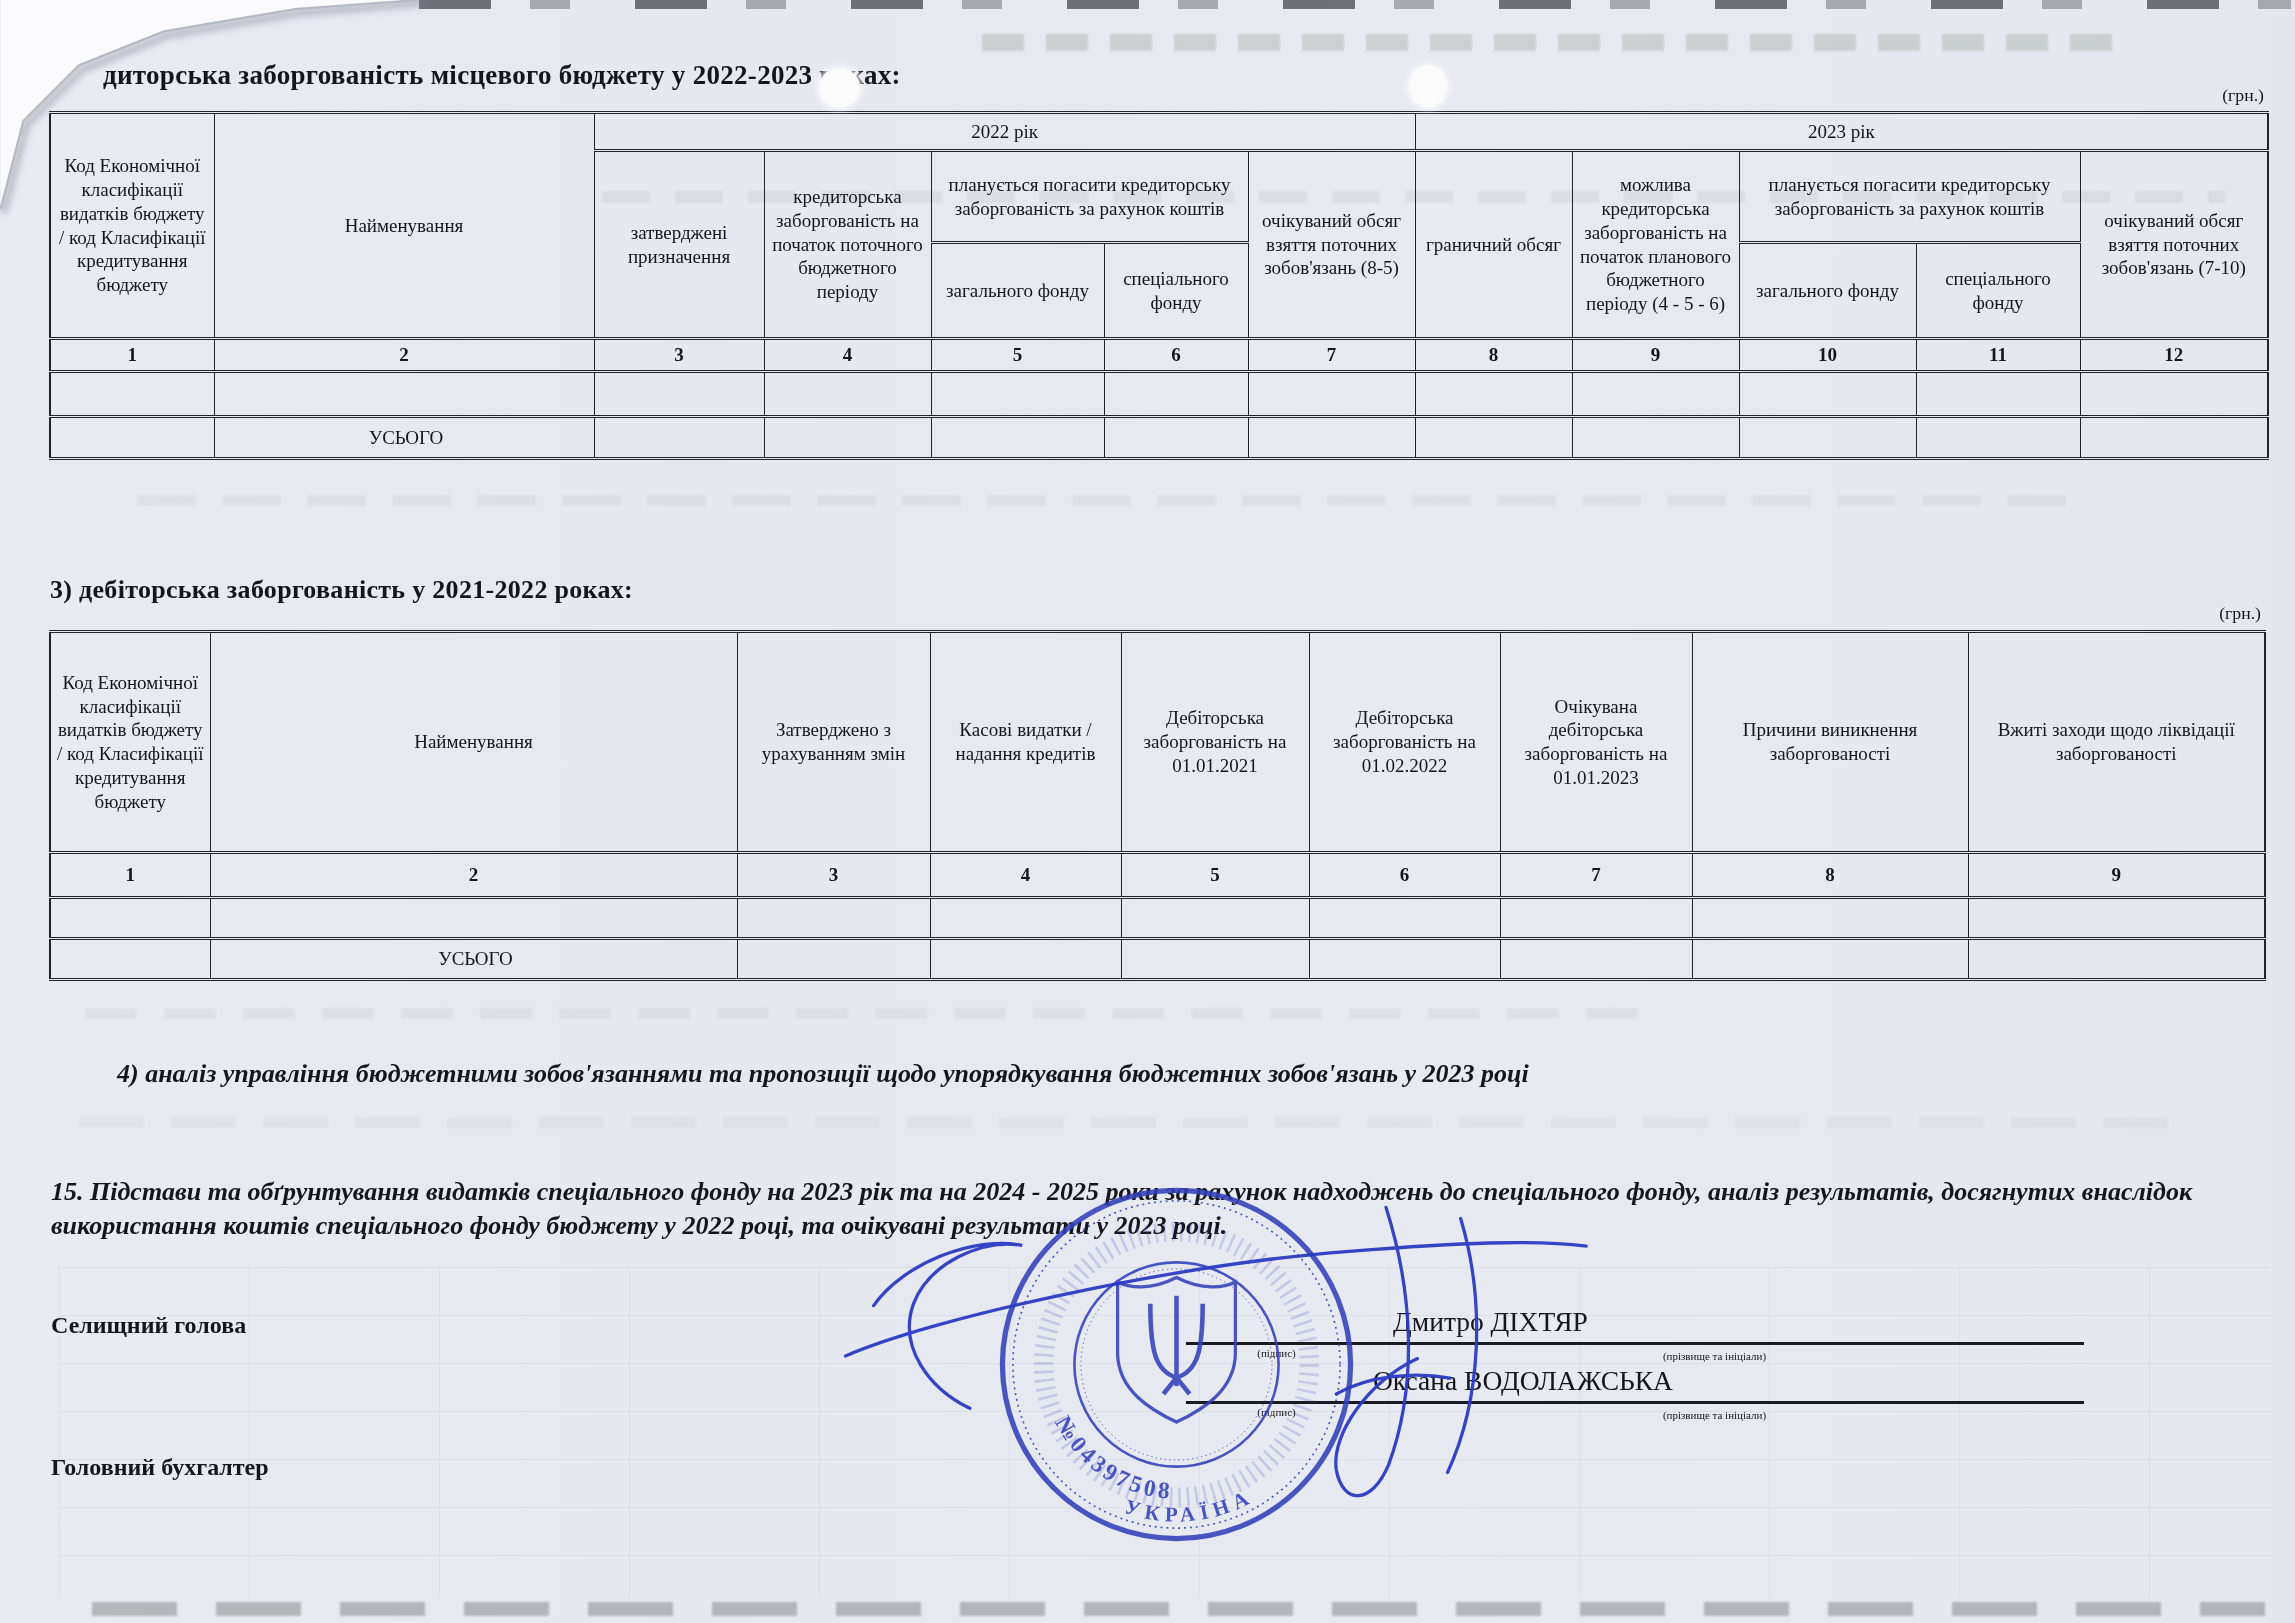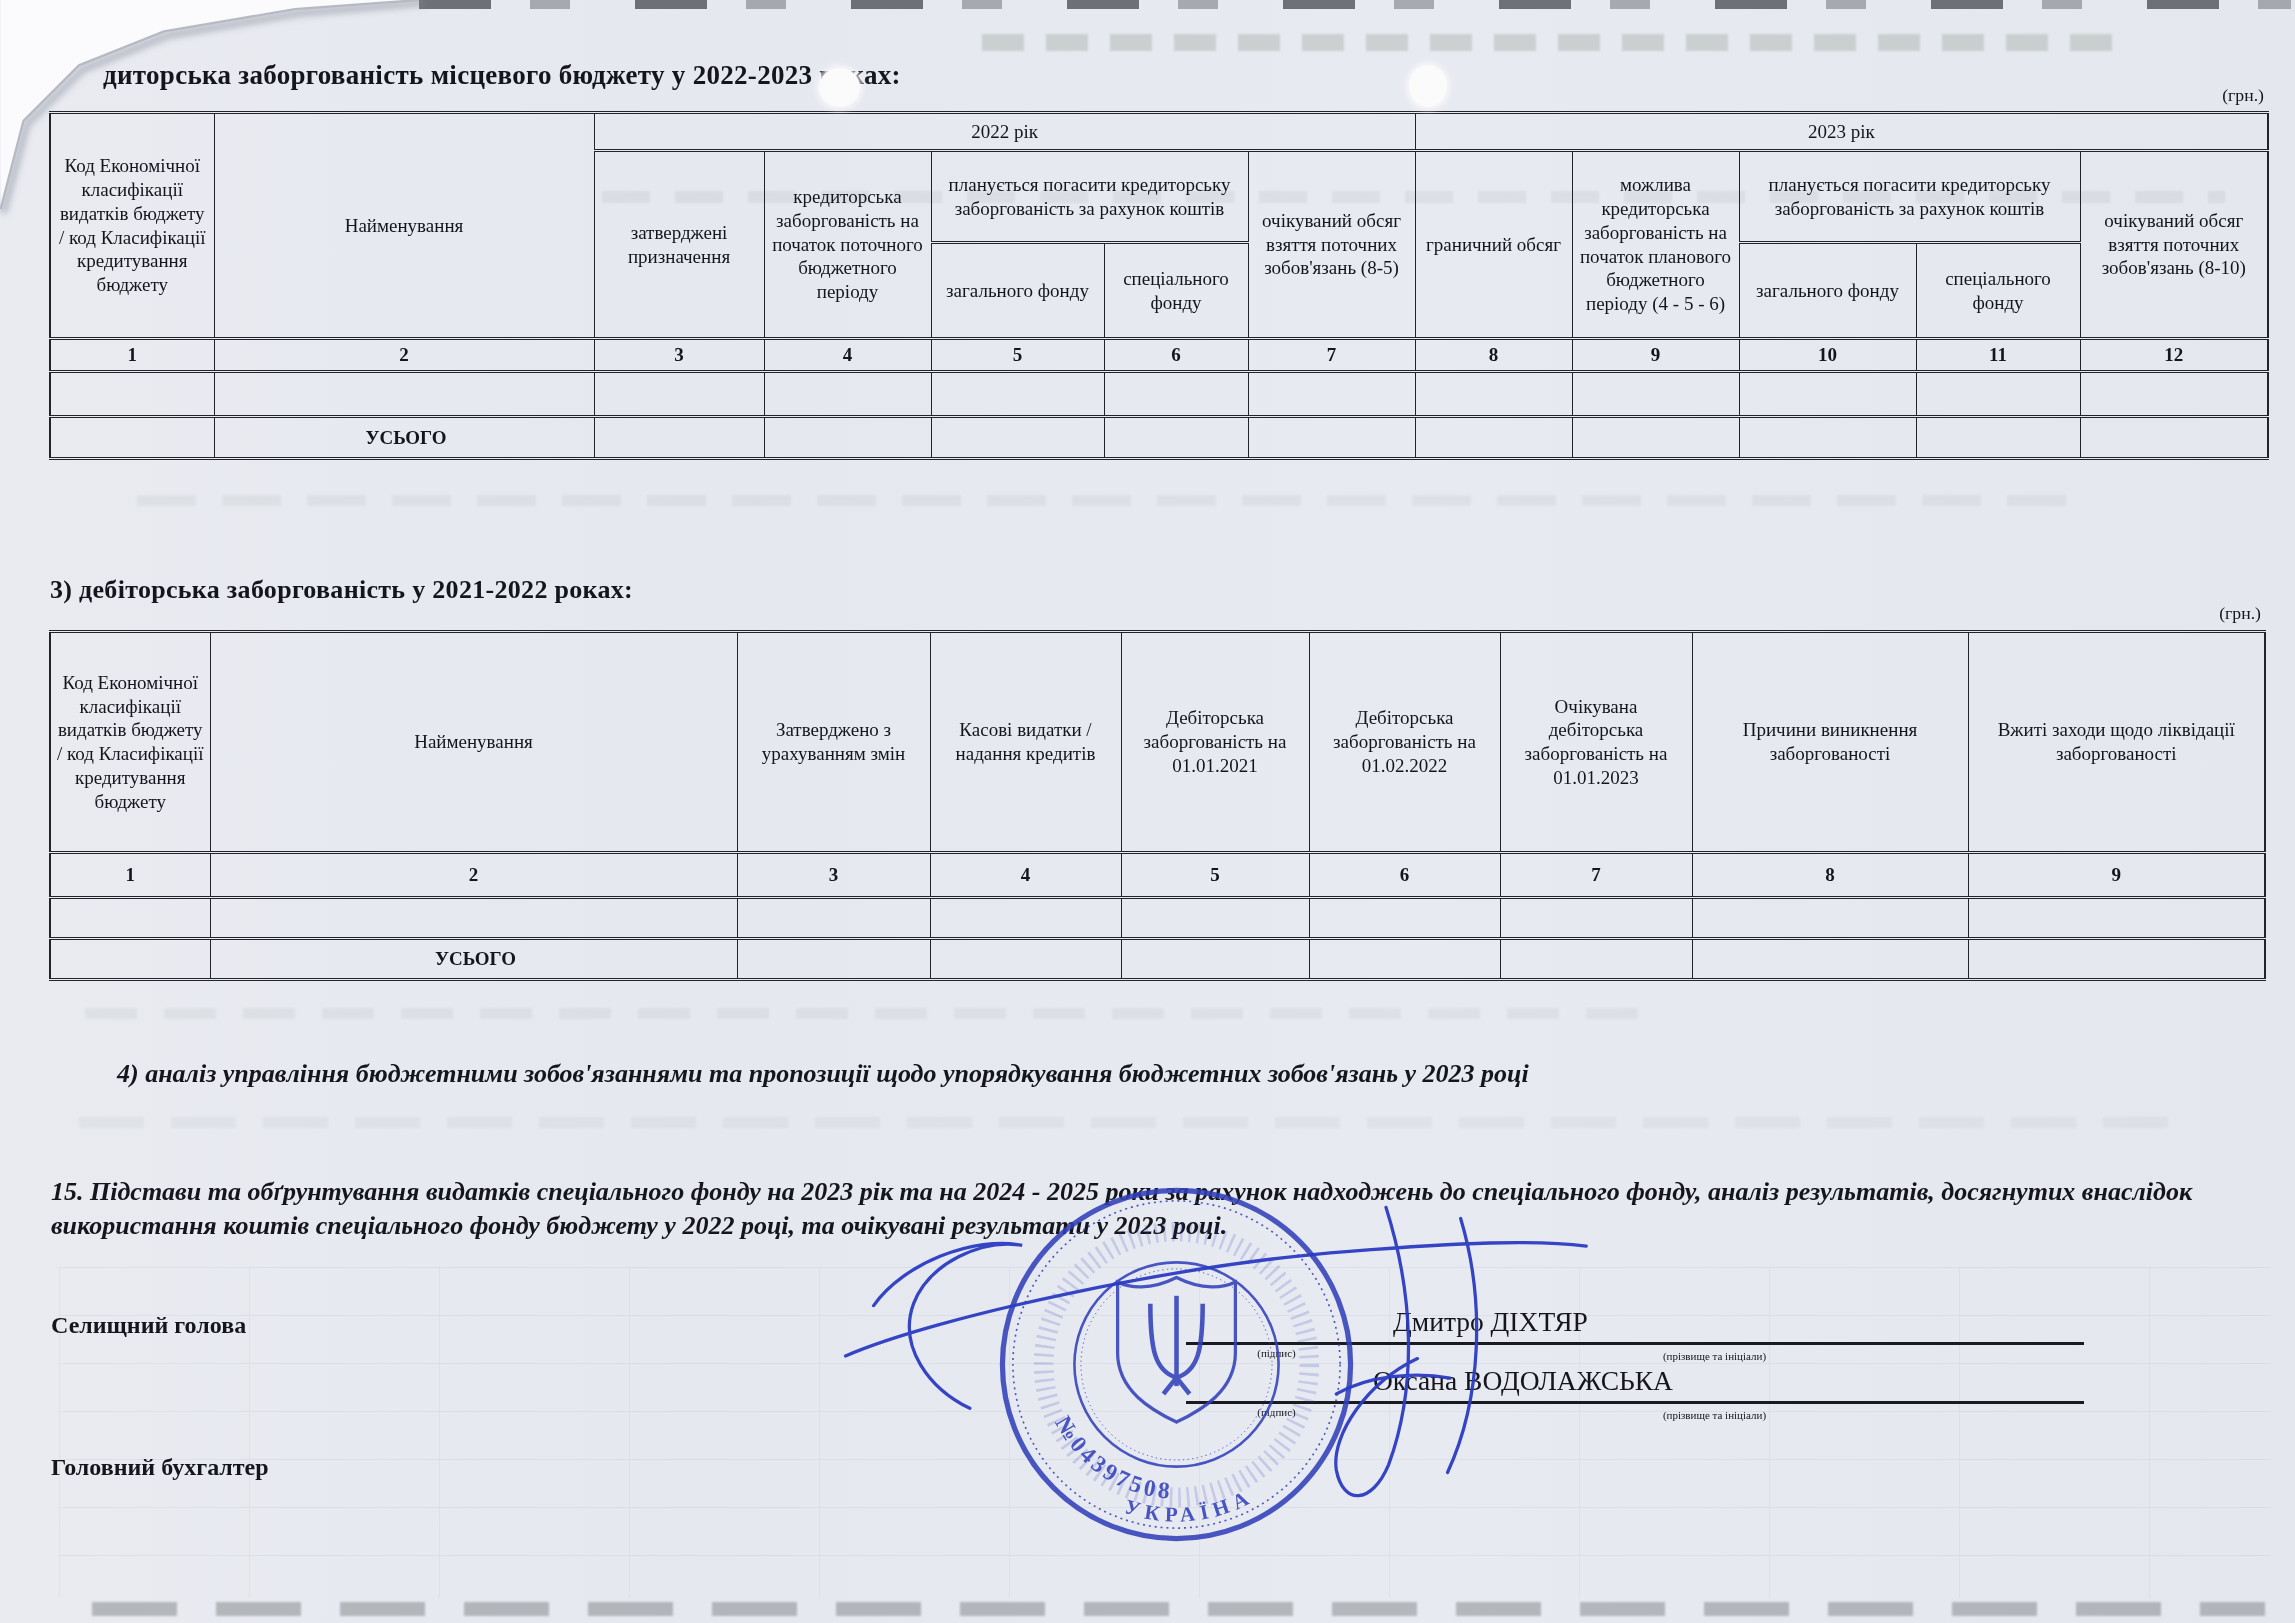--- a/index.html
+++ b/index.html
@@ -13,21 +13,21 @@
   .grn { font-size:17.7px; }
   .doc-table { border-collapse:collapse; table-layout:fixed; background:transparent; }
   .doc-table td {
     border:1.3px solid #23232b; border-top:3.9px double #23232b; border-bottom:3.9px double #23232b;
     vertical-align:middle; text-align:center; padding:2.6px 5.2px; font-size:19px; line-height:1.25;
     overflow:hidden; word-wrap:break-word;
   }
   .doc-table { border:2px solid #23232b; }
   .year-cell { font-size:25px; }
   .num-cell { font-size:19.6px; font-weight:bold; }
-  .total-cell { font-size:20px; font-weight:bold; text-align:center; padding-left:9.2px !important; }
+  .total-cell { font-size:20px; font-weight:normal; text-align:center; padding-left:9.2px !important; }
   .sec-text { font-weight:bold; font-size:26px;font-style:italic; }
   .role { font-weight:bold; font-size:24px; }
   .person { font-size:27.5px; }
   .sigline { position:absolute; height:2.6px; background:#1a1a20; }
   .cap { position:absolute; font-size:11px; text-align:center; }
   .spot { position:absolute; background:#fbfbfc; border-radius:50%; box-shadow:0 0 6.5px 2.6px rgba(250,250,252,.9); }
   .smudge { position:absolute; filter:blur(1.3px); }
   .top-strip {
     position:absolute; left:419px; top:0; width:1872px; height:9.2px; opacity:.7;
     background:repeating-linear-gradient(90deg, rgba(30,30,36,.85) 0 72px, transparent 72px 111px,
@@ -93,21 +93,21 @@
       <td colspan="5" class="year-cell">2023 рік</td>
     </tr>
     <tr style="height:92px">
       <td rowspan="2">затверджені призначення</td>
       <td rowspan="2">кредиторська заборгованість на початок поточного бюджетного періоду</td>
       <td colspan="2">планується погасити кредиторську заборгованість за рахунок коштів</td>
       <td rowspan="2">очікуваний обсяг взяття поточних зобов'язань (8-5)</td>
       <td rowspan="2">граничний обсяг</td>
       <td rowspan="2">можлива кредиторська заборгованість на початок планового бюджетного періоду (4 - 5 - 6)</td>
       <td colspan="2">планується погасити кредиторську заборгованість за рахунок коштів</td>
-      <td rowspan="2">очікуваний обсяг взяття поточних зобов'язань (8-10)</td>
+      <td rowspan="2">очікуваний обсяг взяття поточних зобов'язань (7-10)</td>
     </tr>
     <tr style="height:96px">
       <td>загального фонду</td>
       <td>спеціального фонду</td>
       <td>загального фонду</td>
       <td>спеціального фонду</td>
     </tr>
     <tr style="height:33px">
       <td class="num-cell">1</td>
       <td class="num-cell">2</td>

